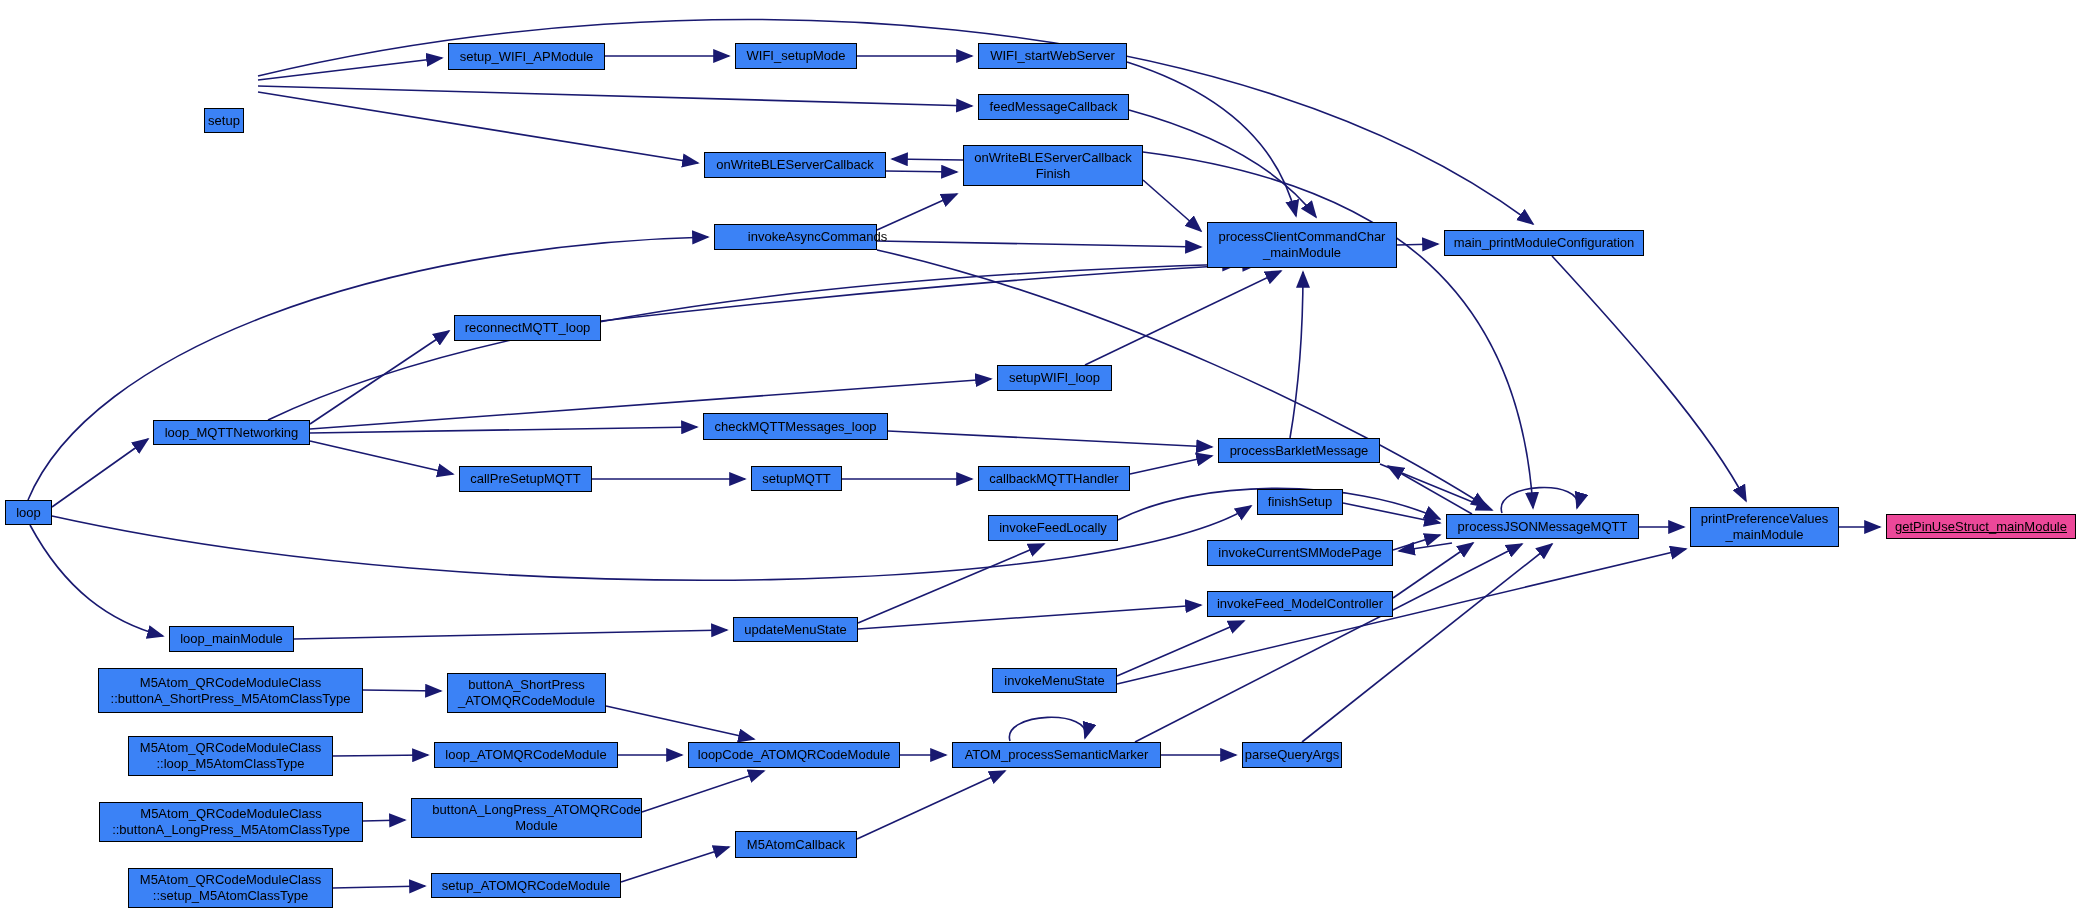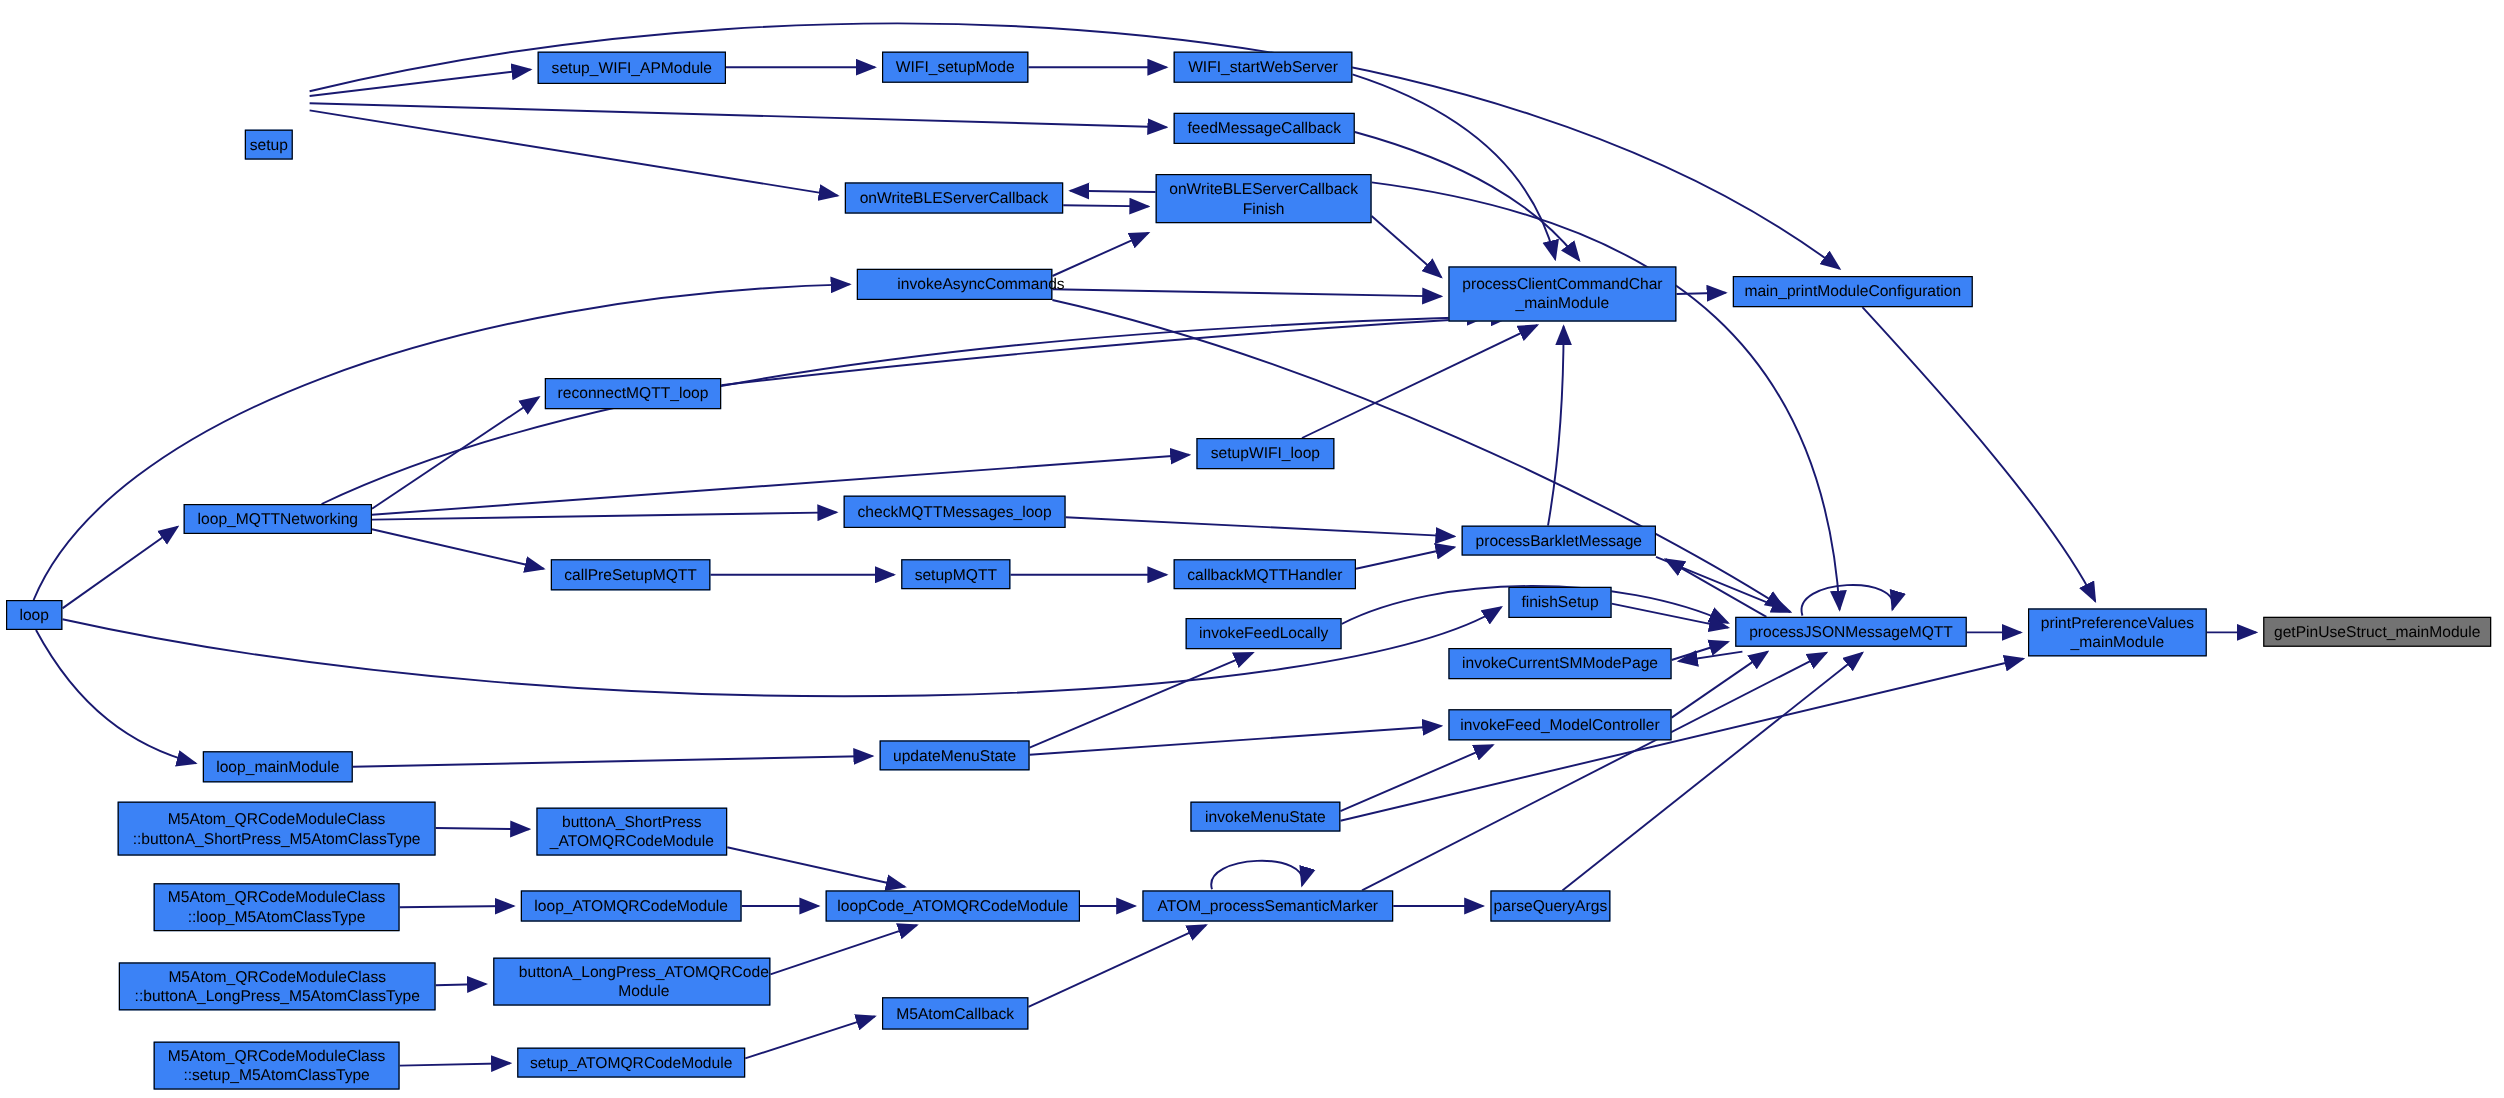--- a/index.html
+++ b/index.html
@@ -3,21 +3,21 @@
 <meta charset="utf-8">
 <style>
   html,body{margin:0;padding:0;background:#ffffff;}
   #canvas{position:relative;width:2087px;height:915px;background:#ffffff;overflow:hidden;
           font-family:"Liberation Sans",sans-serif;}
   #edge-layer{position:absolute;left:0;top:0;width:2087px;height:915px;}
   .node{position:absolute;display:flex;align-items:center;justify-content:center;
         box-sizing:border-box;background:#3b82f6;border:1.5px solid #000000;
         font-size:13px;line-height:1.22;color:#000000;text-align:center;
         white-space:pre-line;cursor:pointer;}
-  .node.highlight{background:#737373;}
+  .node.highlight{background:#ec4899;text-decoration:underline;}
   .lbl{pointer-events:none;}
 </style>
 </head>
 <body>
 
 <div id="canvas">
   <svg id="edge-layer" width="2087" height="915" viewBox="0 0 2087 915" xmlns="http://www.w3.org/2000/svg">
       <defs>
         <marker id="arrow" viewBox="0 0 10 8" refX="9" refY="4" markerWidth="11" markerHeight="9" orient="auto">
           <path d="M0,0 L10,4 L0,8 z" fill="#191970"></path>

